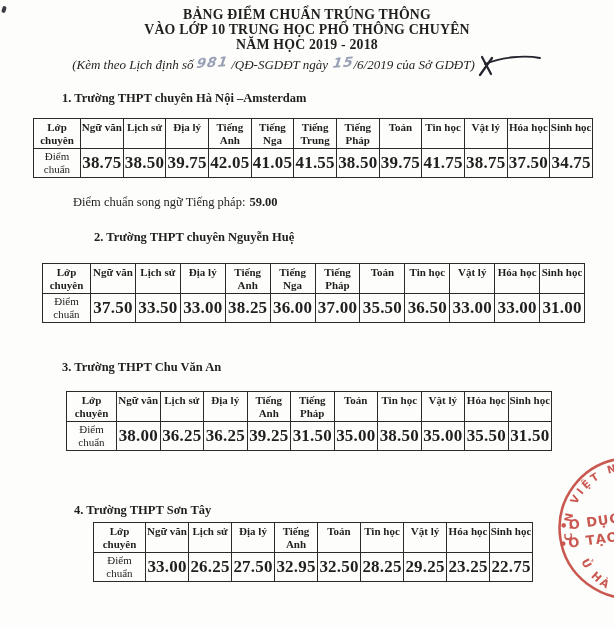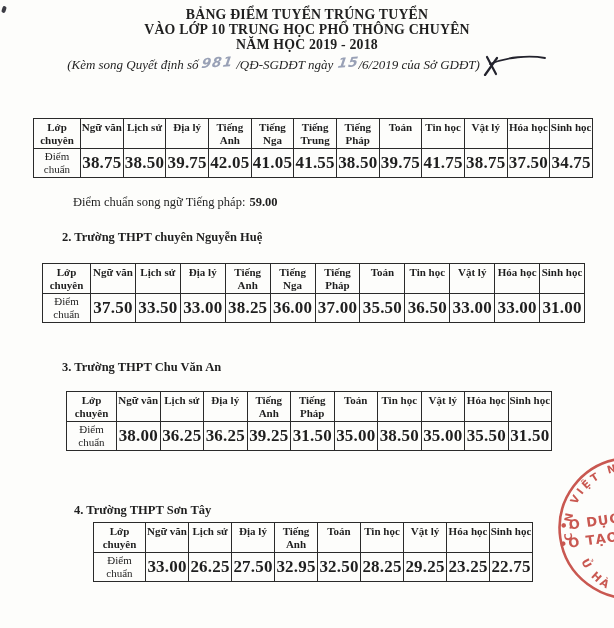--- a/index.html
+++ b/index.html
@@ -24,21 +24,21 @@
   }
   .hand.day { margin-right:-4px; margin-left:2px; }
   .flourish { display:inline-block; vertical-align:middle; margin-left:1px; margin-top:-6px; }
   .corner-mark {
     position:absolute; left:2px; top:6px; width:4px; height:7px;
     background:#3c3c44; border-radius:2px; transform:rotate(18deg);
   }
   
   .section { position:absolute; left:0; width:614px; }
   #sec-0 { top:91px;  height:140px; }
-  #sec-1 { top:230px; height:110px; }
+  #sec-1 { top:230px; height:110px;padding-left:32px; }
   #sec-2 { top:360px; height:140px; }
   #sec-3 { top:503px; height:110px;padding-left:12px; }
   .sec-heading { margin-left:62px; font-weight:bold; font-size:12.5px; line-height:14px; }
   table { position:absolute; border-collapse:collapse; table-layout:fixed; }
   th, td {
     border:1px solid #2a2a2a; text-align:center;
     font-size:11px; line-height:1.18; padding:1px 0; overflow:hidden;
   }
   thead tr { height:30px; }
   tbody tr { height:17px; }
@@ -55,40 +55,41 @@
   }
 </style>
 </head>
 <body>
 
 <div class="page">
 
   <span class="corner-mark"></span>
 
   <div class="title-block">
-    <span class="title-line">BẢNG ĐIỂM TUYỂN TRÚNG TUYỂN</span>
+    <span class="title-line">BẢNG ĐIỂM CHUẨN TRÚNG THÔNG</span>
     <span class="title-line">VÀO LỚP 10 TRUNG HỌC PHỔ THÔNG CHUYÊN</span>
     <span class="title-line">NĂM HỌC 2019 - 2018</span>
   </div>
 
   <div class="decree-line">
-    <span>(Kèm song Quyết định số</span>
+    <span>(Kèm theo Lịch định số</span>
     <span class="hand">981</span>
     <span>/QĐ-SGDĐT ngày</span>
     <span class="hand day">15</span>
     <span>/6/2019 của Sở GDĐT)</span><svg class="flourish" width="66" height="26" viewBox="0 0 66 26">
       <g stroke="#23232d" fill="none" stroke-linecap="round">
         <path d="M6,7 L15,24" stroke-width="2.2"></path>
         <path d="M16,8 L4,25" stroke-width="2.2"></path>
         <path d="M9,14 C26,7 48,5 64,8" stroke-width="1.8"></path>
       </g>
     </svg>
   </div>
 
   <div class="section" id="sec-0">
+    <div class="sec-heading">1. Trường THPT chuyên Hà Nội –Amsterdam</div>
     <table style="left: 33px; top: 27px; width: 560px;">
         <colgroup>
           <col style="width: 47px;">
           <col>
           <col>
           <col>
           <col>
           <col>
           <col>
           <col>

